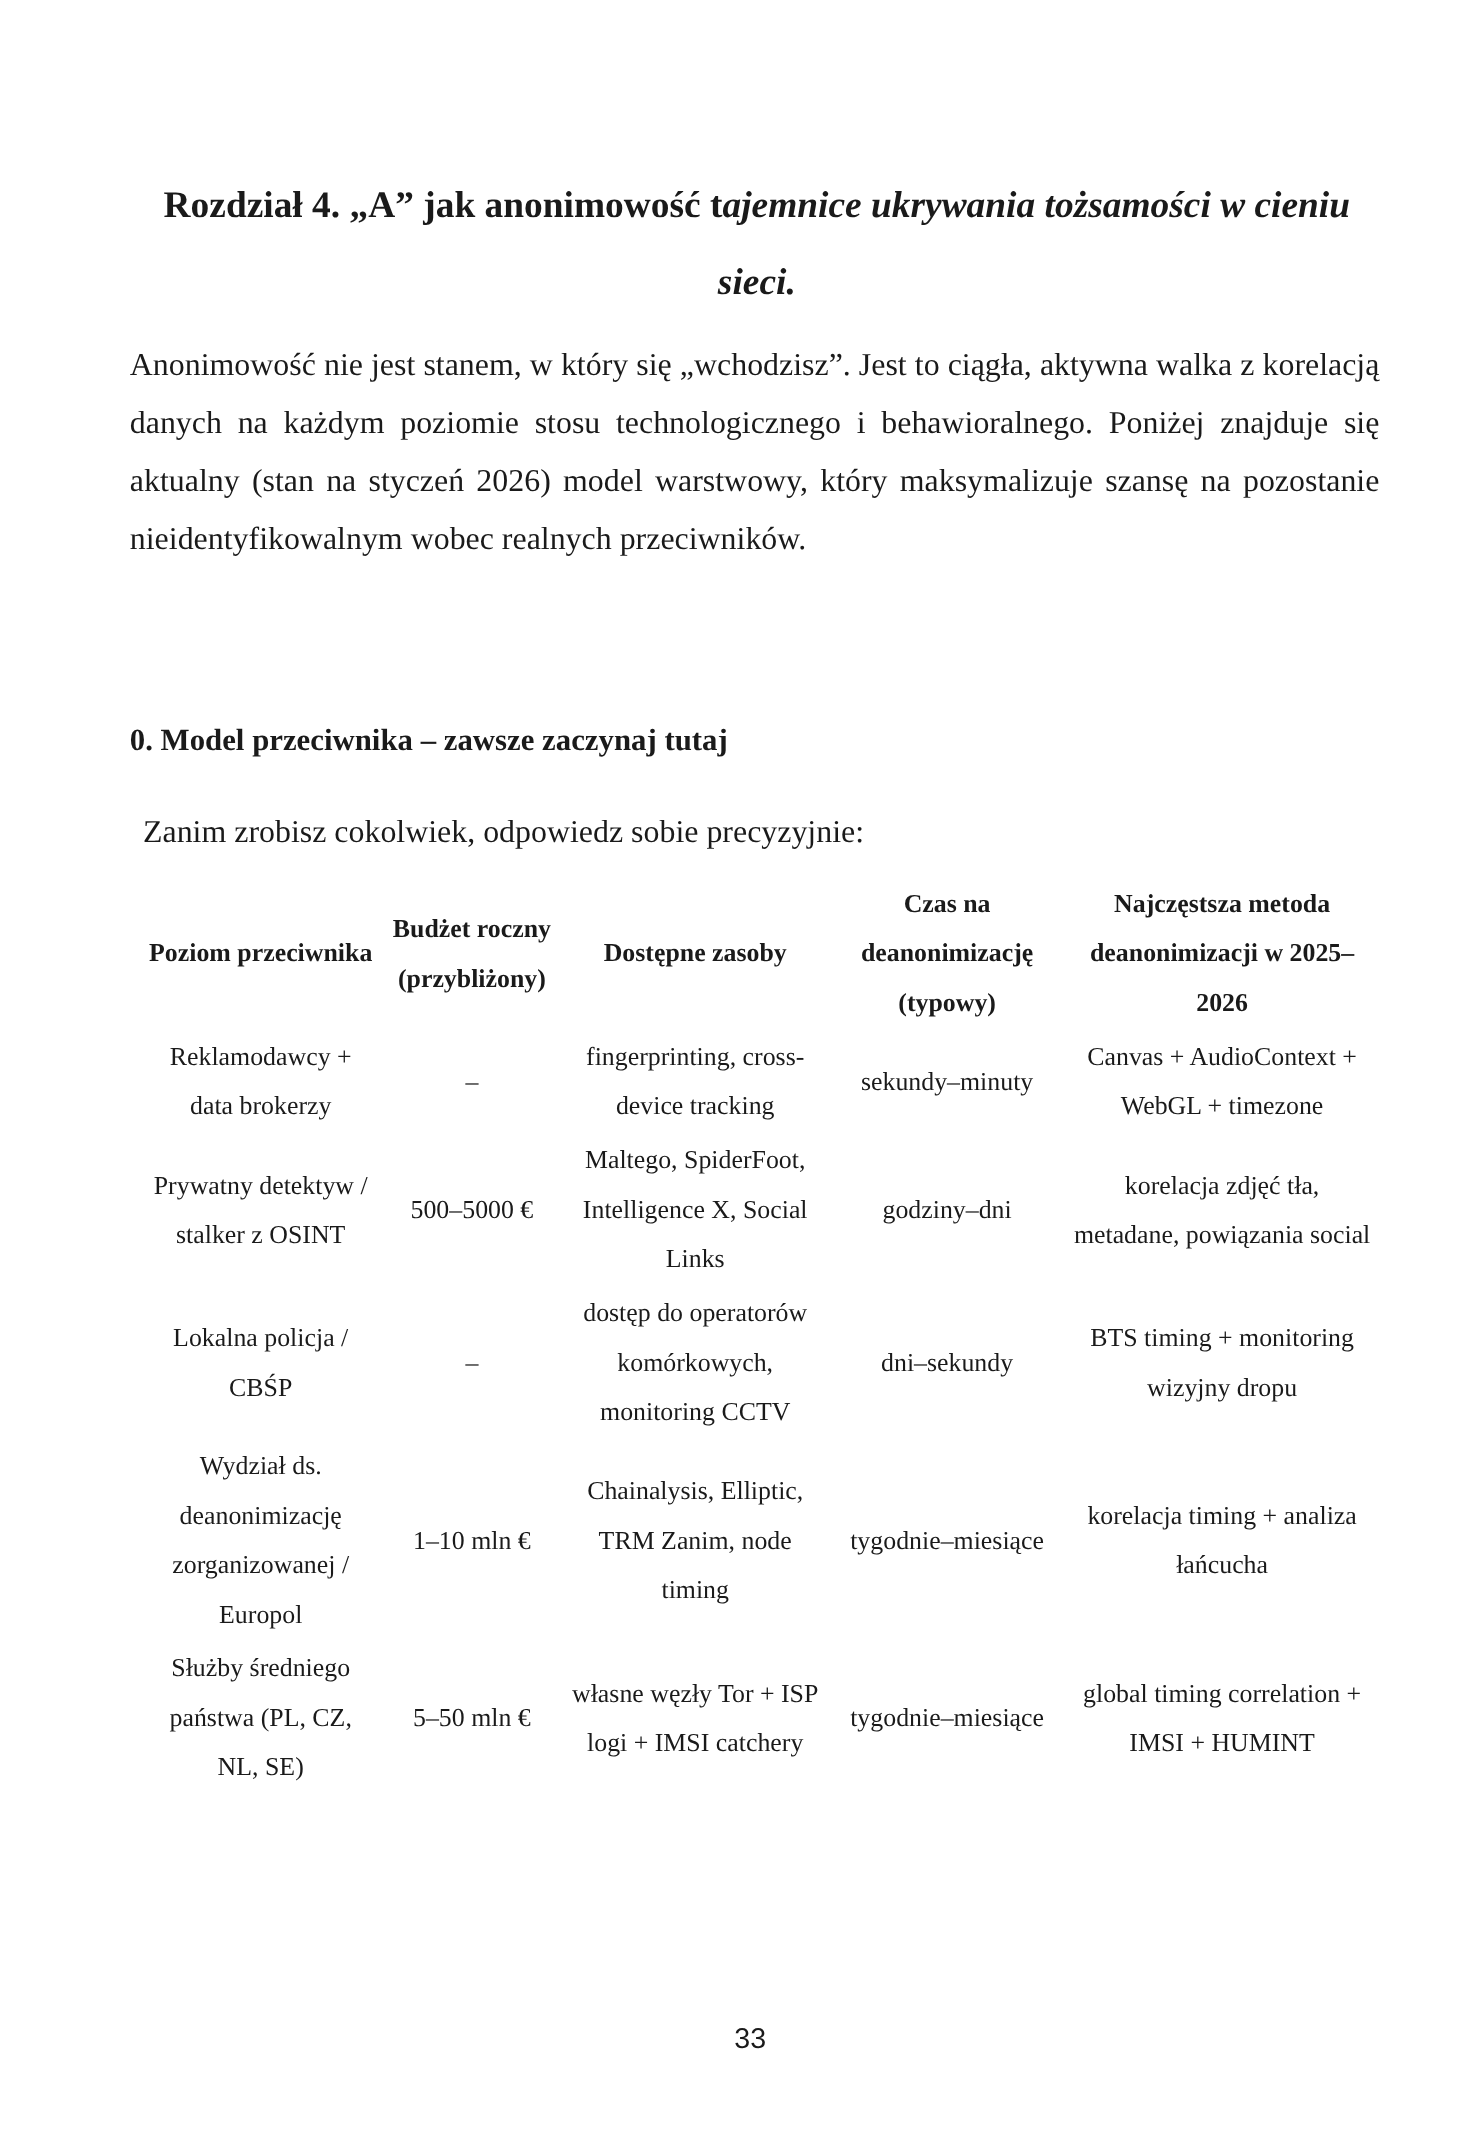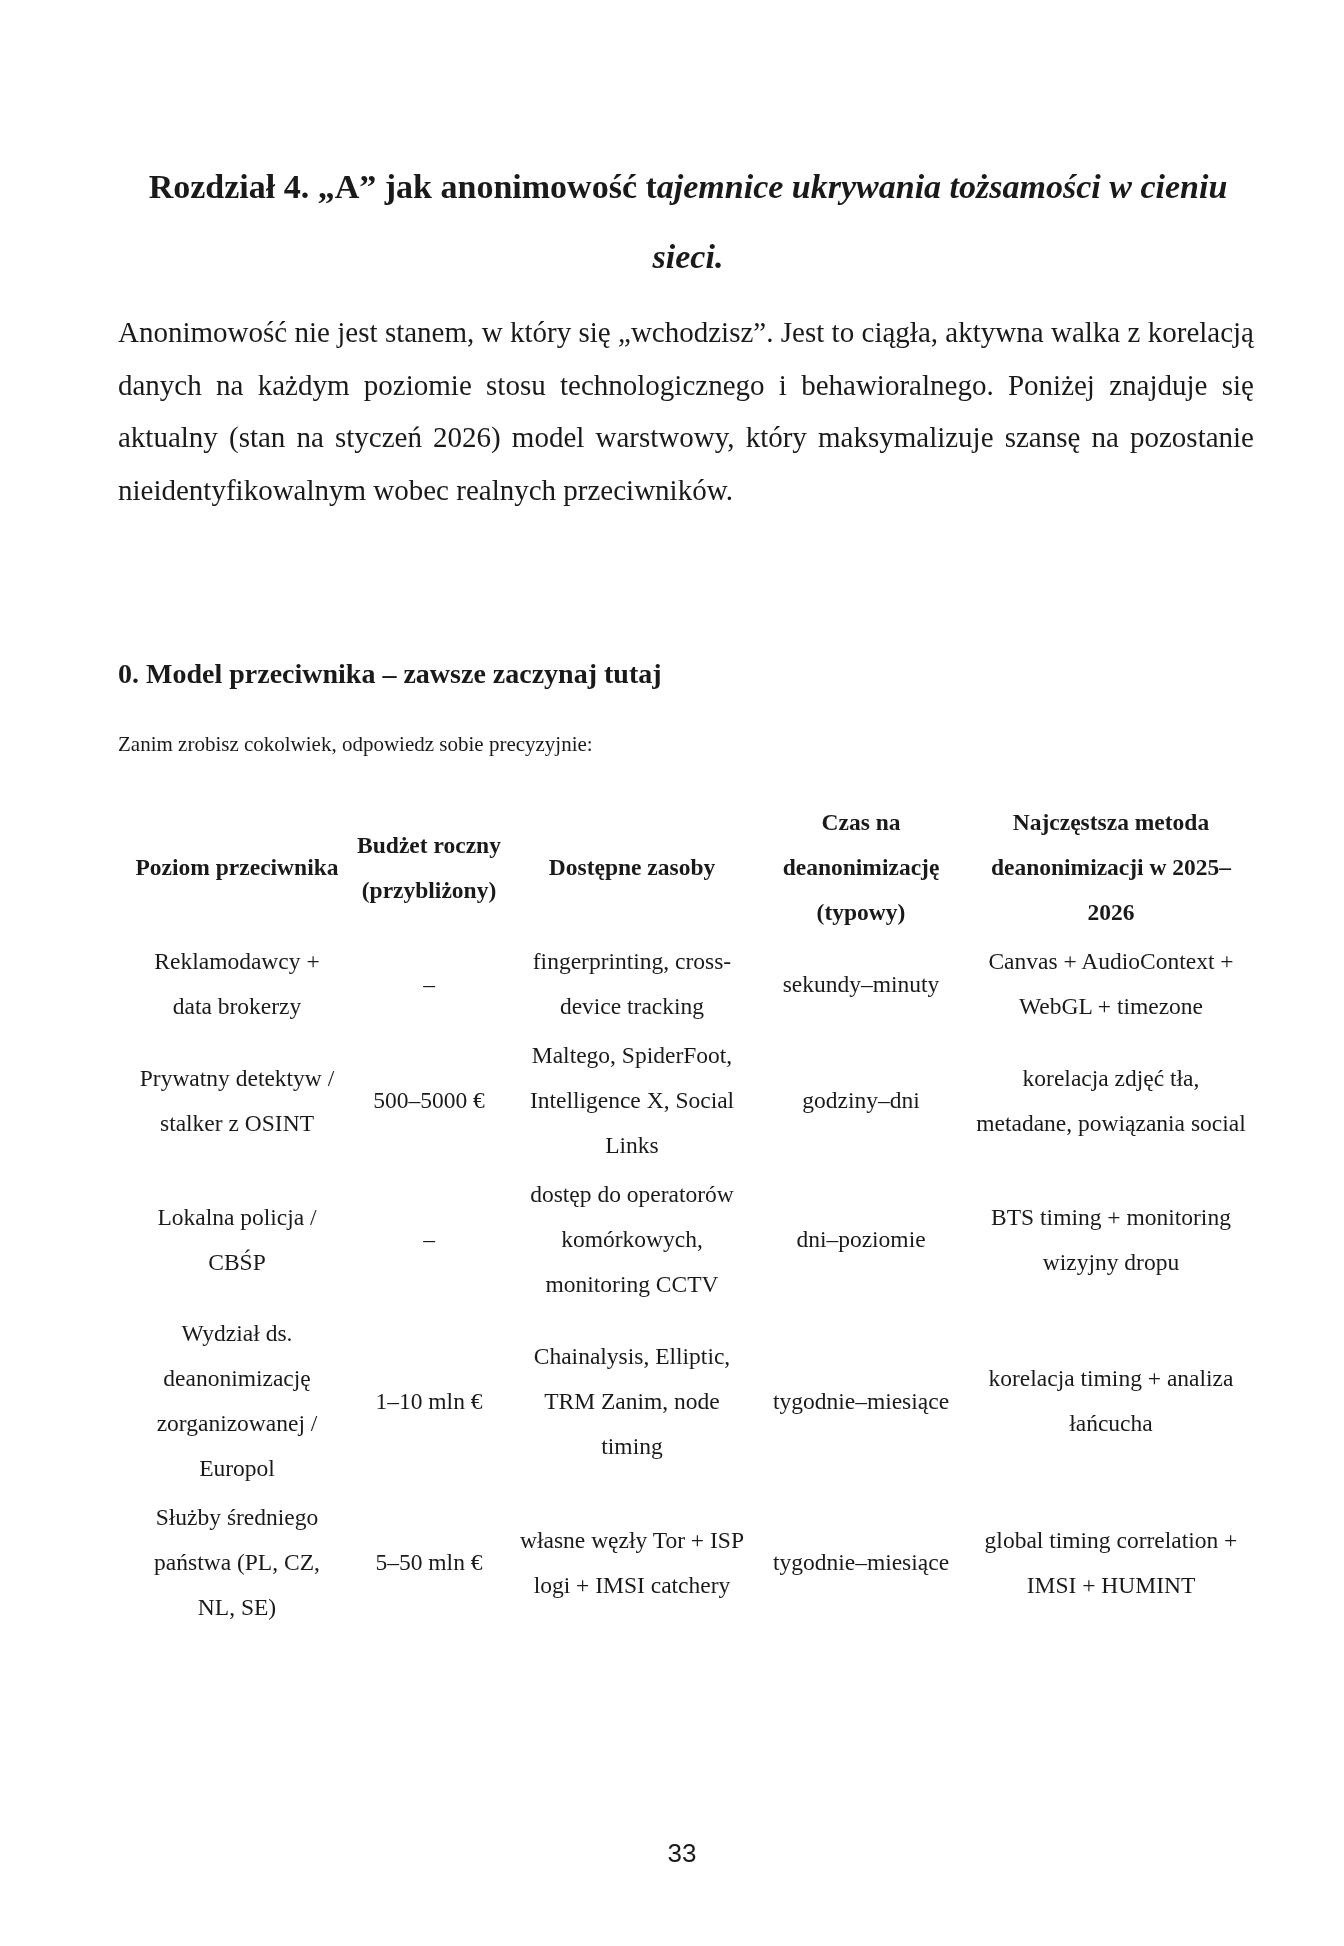--- a/index.html
+++ b/index.html
@@ -16,22 +16,22 @@
     .chapter-title .it { font-style: italic; }
     .intro {
       position: absolute; left: 118px; width: 1136px; top: 304px;
       font-size: 29px; line-height: 52.5px; text-align: justify; margin: 0;
     }
     .section-heading {
       position: absolute; left: 118px; top: 652px; margin: 0;
       font-weight: bold; font-size: 28px; line-height: 40px;
     }
     .lead {
-      position: absolute; left: 118px; top: 722px; margin: 0;
-      font-size: 21px; line-height: 40px;
+      position: absolute; left: 118px; top: 722px; margin: 12px;
+      font-size: 29px; line-height: 40px;
     }
     table.adv {
       position: absolute; left: 130px; top: 798px; width: 1120px;
       border-collapse: collapse; table-layout: fixed;
       font-size: 23.5px; line-height: 45px; text-align: center;
     }
     table.adv th { font-weight: bold; vertical-align: middle; padding: 0 4px 4px 4px; }
     table.adv td { vertical-align: middle; padding: 0 4px 4px 4px; }
     table.adv col.c1 { width: 214px; }
     table.adv col.c2 { width: 170px; }
@@ -85,21 +85,21 @@
         <td>Prywatny detektyw / stalker z OSINT</td>
         <td>500–5000 €</td>
         <td>Maltego, SpiderFoot, Intelligence X, Social Links</td>
         <td>godziny–dni</td>
         <td>korelacja zdjęć tła, metadane, powiązania social</td>
       </tr>
       <tr>
         <td>Lokalna policja / CBŚP</td>
         <td>–</td>
         <td>dostęp do operatorów komórkowych, monitoring CCTV</td>
-        <td>dni–poziomie</td>
+        <td>dni–sekundy</td>
         <td>BTS timing + monitoring wizyjny dropu</td>
       </tr>
       <tr>
         <td>Wydział ds. deanonimizację zorganizowanej / Europol</td>
         <td>1–10 mln €</td>
         <td>Chainalysis, Elliptic, TRM Zanim, node timing</td>
         <td>tygodnie–miesiące</td>
         <td>korelacja timing + analiza łańcucha</td>
       </tr>
       <tr>

